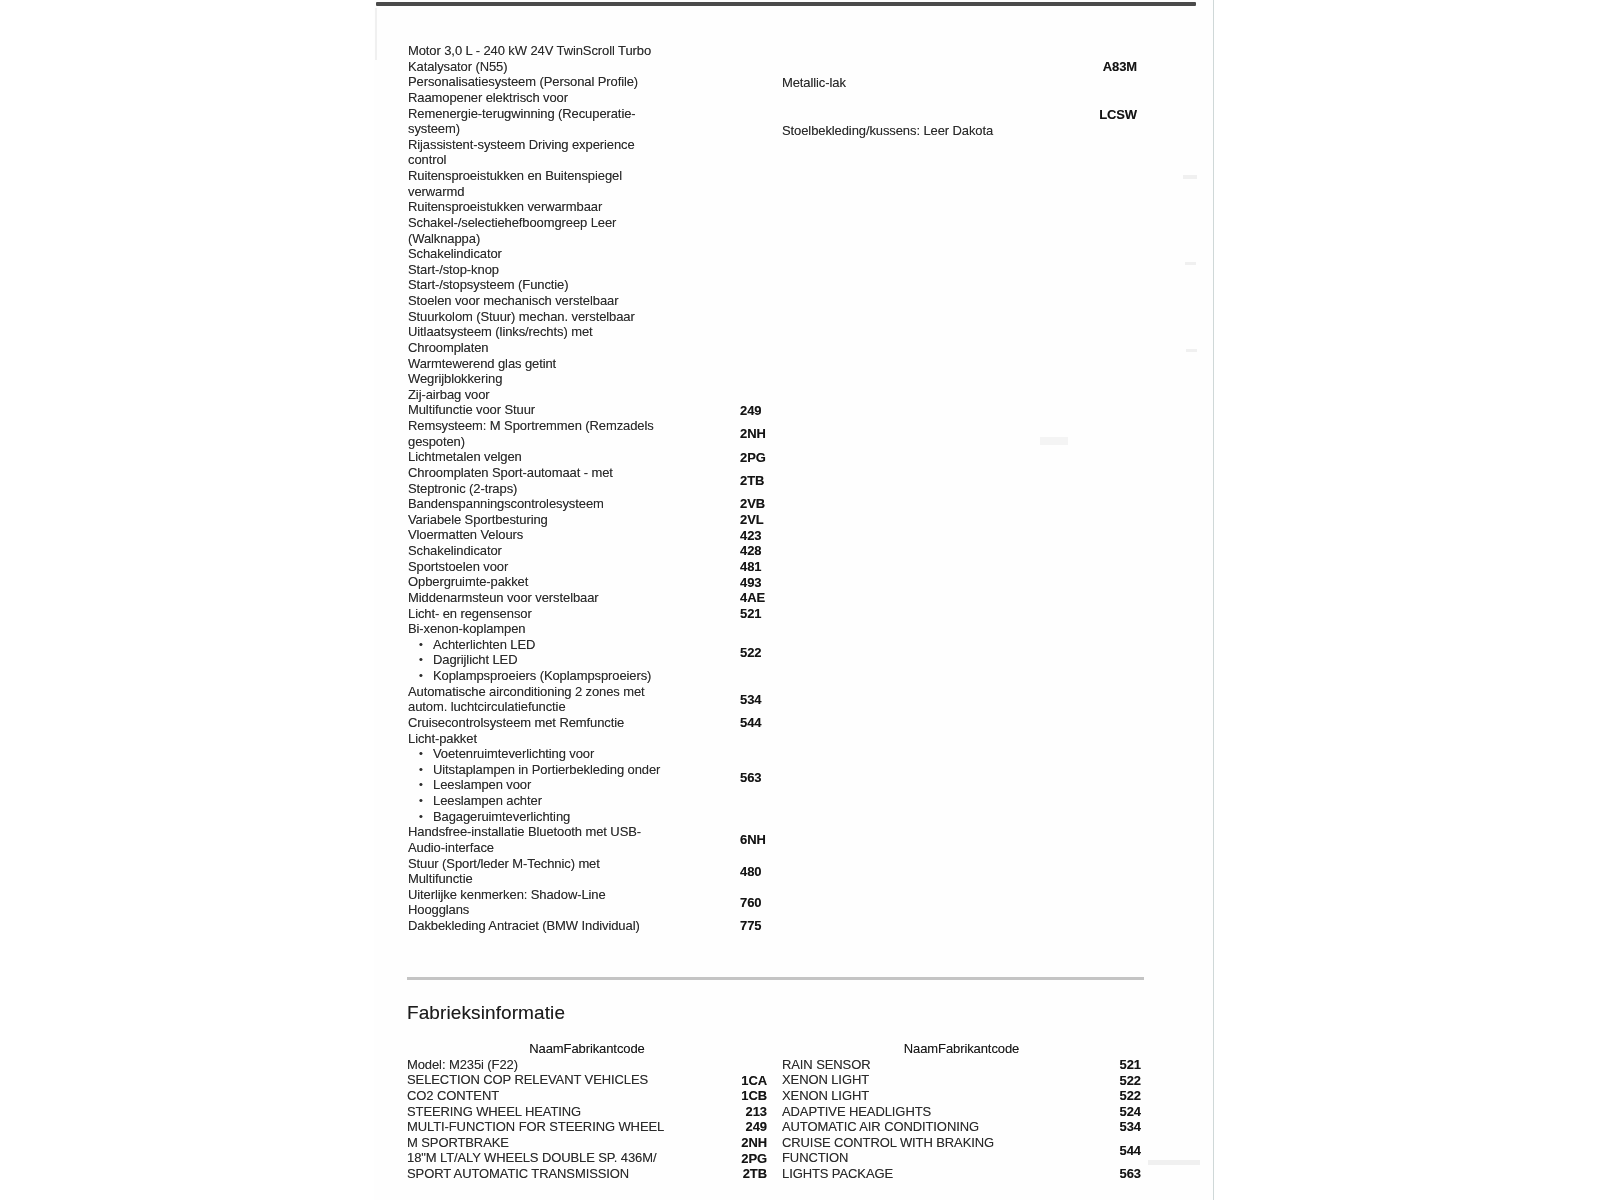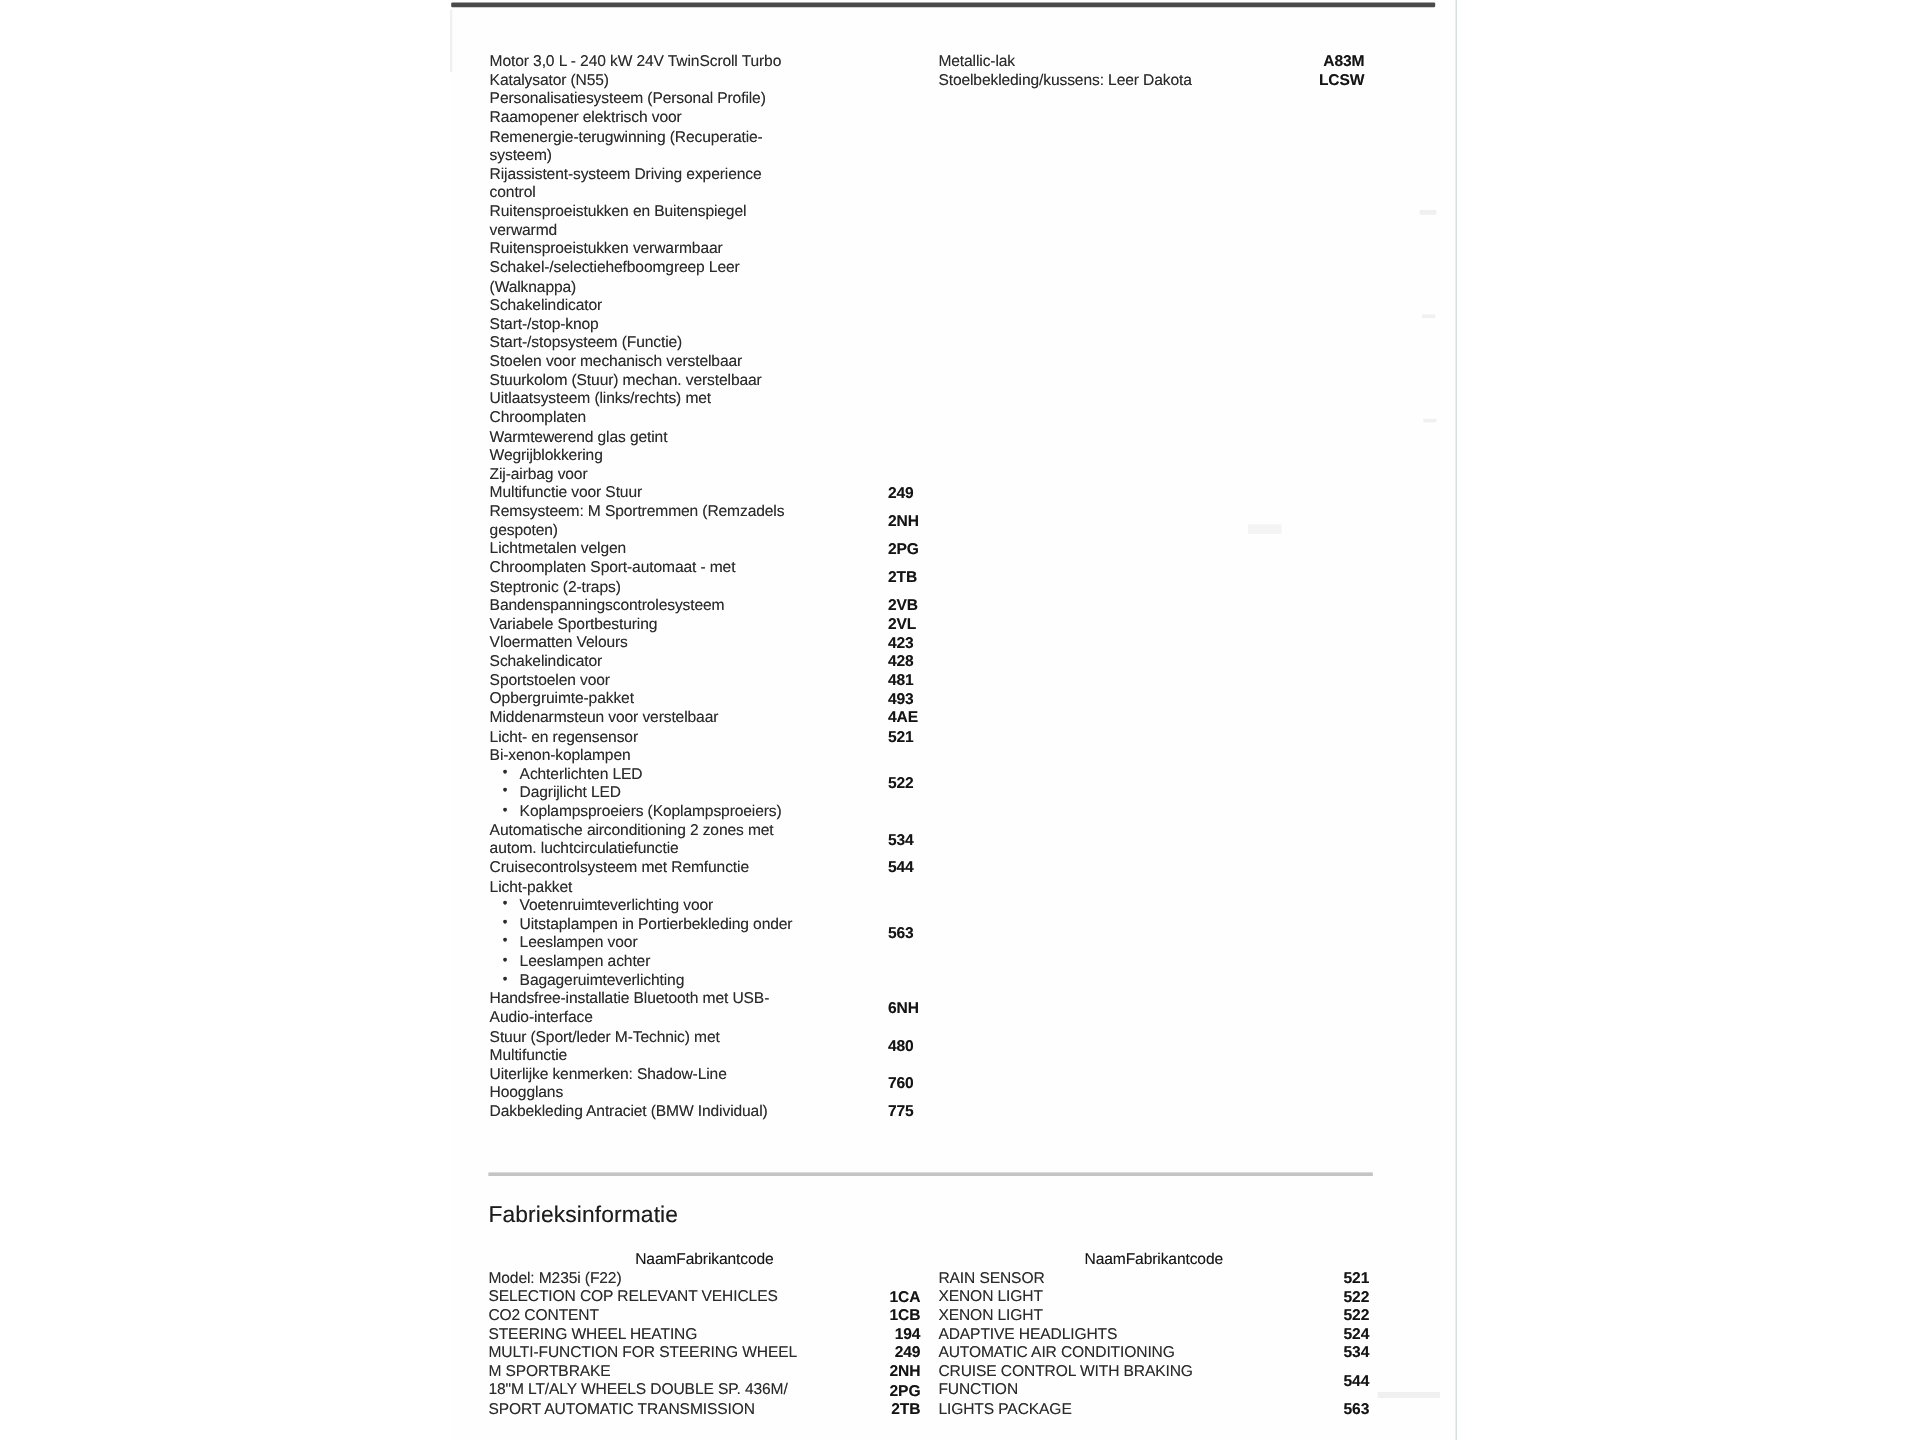--- a/index.html
+++ b/index.html
@@ -14,21 +14,21 @@
 
   .artifact{position:absolute;background:rgba(0,0,0,0.055);}
 
   .txtblock{position:absolute;text-shadow:0 0 0.4px rgba(0,0,0,0.38);}
   .line{height:15.64px;line-height:15.64px;white-space:nowrap;}
 
   
   .opt-row{display:flex;align-items:center;}
   .opt-text{flex:none;}
   #equip-left .opt-text{width:332px;}
-  #equip-right .opt-text{width:280px;}
+  #equip-right .opt-text{width:280px;margin-top:32px;}
   .opt-code{flex:1;display:flex;align-items:center;font-weight:700;color:#141414;}
   .codes-right .opt-code{justify-content:flex-end;}
   .bullet-line{padding-left:11px;display:flex;}
   .blt{width:14px;flex:none;font-size:11px;}
 
   
   .divider{position:absolute;left:407px;top:977px;width:737px;height:3px;background:#b0b0b0;opacity:0.75;}
   .heading{position:absolute;left:407px;top:1002px;font-size:19px;font-weight:400;color:#1c1c1c;
            letter-spacing:0.1px;text-shadow:0 0 0.4px rgba(0,0,0,0.38);}
 
@@ -361,21 +361,21 @@
         <div class="opt-row">
           <div class="opt-text">
             <div class="line">CO2 CONTENT</div>
           </div>
           <div class="opt-code">1CB</div>
         </div>
         <div class="opt-row">
           <div class="opt-text">
             <div class="line">STEERING WHEEL HEATING</div>
           </div>
-          <div class="opt-code">194</div>
+          <div class="opt-code">213</div>
         </div>
         <div class="opt-row">
           <div class="opt-text">
             <div class="line">MULTI-FUNCTION FOR STEERING WHEEL</div>
           </div>
           <div class="opt-code">249</div>
         </div>
         <div class="opt-row">
           <div class="opt-text">
             <div class="line">M SPORTBRAKE</div>

